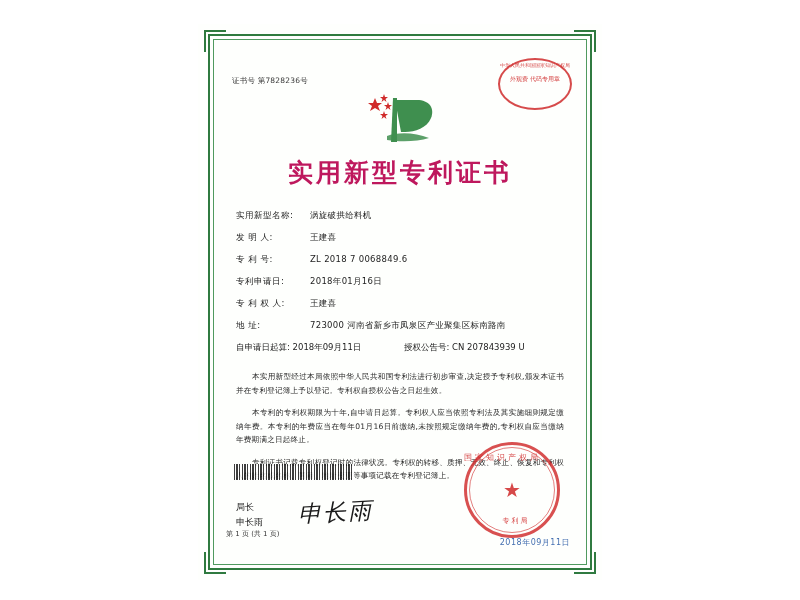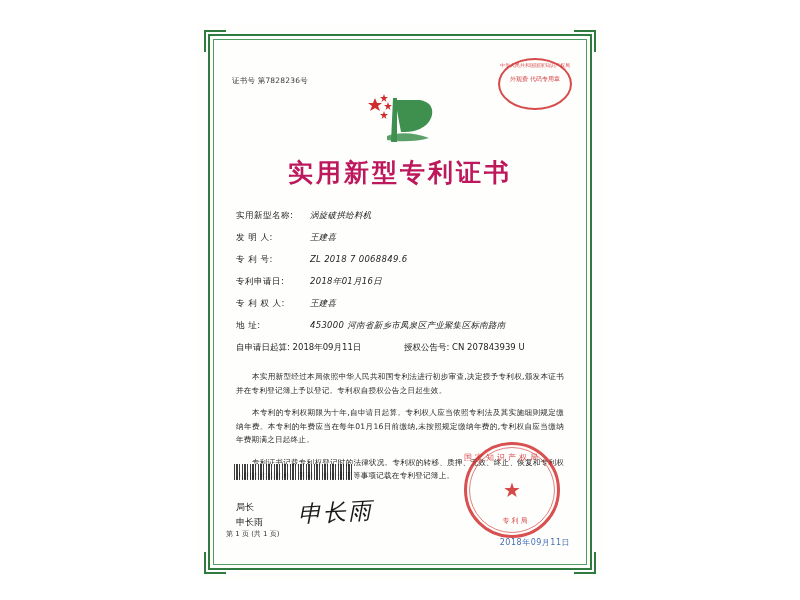--- a/index.html
+++ b/index.html
@@ -154,21 +154,20 @@
     white-space: nowrap;
   }
   .field-label {
     width: 74px;
     flex: 0 0 74px;
     letter-spacing: 0.5px;
   }
   .field-value {
     flex: 1 1 auto;
     letter-spacing: 0.3px;
-    font-style: italic;
   }
   .two-col {
     display: flex;
     align-items: baseline;
     font-size: 8.5px;
     color: #1d1d1d;
     margin-bottom: 10px;
     white-space: nowrap;
   }
   .two-col .c1 { flex: 0 0 168px; }
@@ -361,21 +360,21 @@
           <span class="field-value">2018年01月16日</span>
         </div>
 
         <div class="field-row">
           <span class="field-label">专 利 权 人:</span>
           <span class="field-value">王建喜</span>
         </div>
 
         <div class="field-row">
           <span class="field-label">地       址:</span>
-          <span class="field-value">453000 河南省新乡市凤泉区产业聚集区标南路南</span>
+          <span class="field-value">723000 河南省新乡市凤泉区产业聚集区标南路南</span>
         </div>
 
         <div class="two-col">
           <span class="c1">
             <span>自申请日起算:</span>
             <span>2018年09月11日</span>
           </span>
           <span class="c2">
             <span>授权公告号:</span>
             <span>CN 207843939 U</span>

